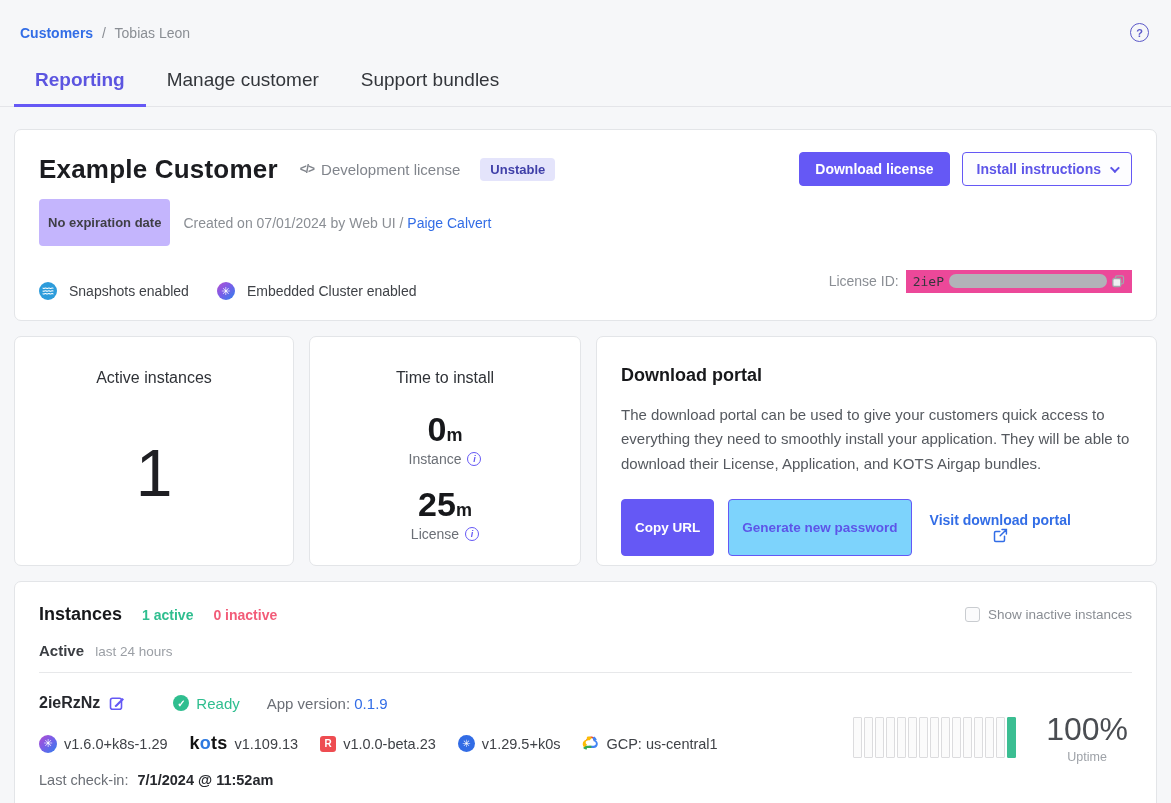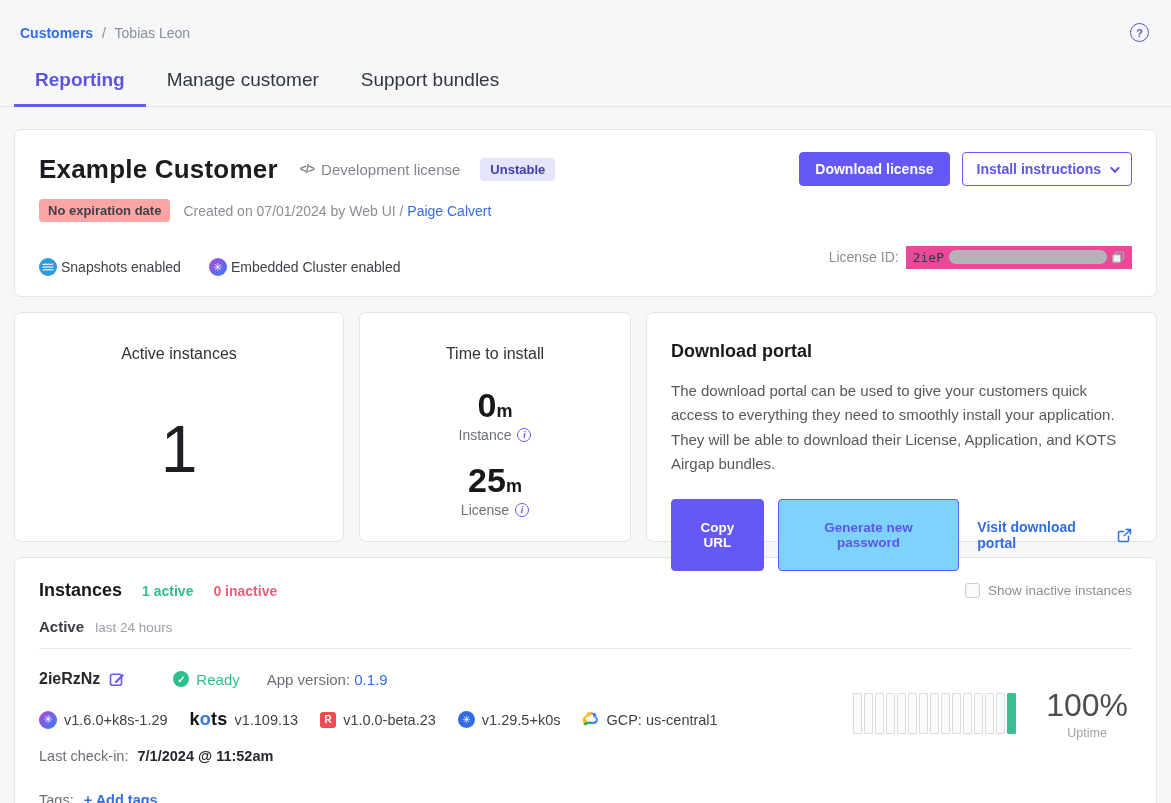--- a/index.html
+++ b/index.html
@@ -34,53 +34,53 @@
   .cust-name { font-size:26px; font-weight:700; color:#1b1c20; letter-spacing:.2px; }
   .lic-type { display:flex; align-items:center; gap:7px; margin-left:22px; color:#81858c; font-size:15px; }
   .code-glyph { font-size:12px; font-weight:700; letter-spacing:-1px; color:#81858c; }
   .badge-unstable { margin-left:20px; background:#e4e4fb; color:#3f3fa8; font-size:13px; font-weight:600; padding:4px 10px; border-radius:4px; }
   .cust-actions { margin-left:auto; display:flex; gap:12px; }
   .btn { border-radius:4px; font-size:14px; font-weight:600; cursor:pointer; display:inline-flex; align-items:center; justify-content:center; }
   .btn-outline { border:1px solid #6558f5; color:#5d55e8; background:#fdfdff; padding:8px 14px; gap:9px; }
   .btn-fill { background:#6558f5; color:#fff; border:1px solid #6558f5; padding:8px 15px; }
   .chev { width:7px; height:7px; border-right:2px solid #5d55e8; border-bottom:2px solid #5d55e8; transform:rotate(45deg) translateY(-2px); }
   .cust-row2 { display:flex; align-items:center; margin-top:13px; gap:13px; }
-  .badge-gray { background:#fca5a5; color:#3f3f46; font-size:13px; font-weight:600; padding:4px 9px; border-radius:4px; }
+  .badge-gray { background:#c4b5fd; color:#3f3f46; font-size:13px; font-weight:600; padding:16px 9px; border-radius:4px; }
   .created-text { font-size:14px; color:#8a8e94; }
   .link { color:#326de6; cursor:pointer; text-decoration:none; }
   .cust-row3 { display:flex; align-items:center; margin-top:16px; }
-  .feature { display:flex; align-items:center; gap:4px; font-size:14px; color:#3f4247; margin-right:28px;margin-top:20px; }
+  .feature { display:flex; align-items:center; gap:12px; font-size:14px; color:#3f4247; margin-right:28px;margin-top:20px; }
   .snap-icon { width:18px; height:18px; border-radius:50%; background:#2d9cdb; display:flex; align-items:center; justify-content:center; }
   .ec-icon { width:18px; height:18px; border-radius:50%; background:linear-gradient(135deg,#b44ed0 0%,#7b5de8 45%,#2f80ed 100%);
     color:#fff; font-size:11px; display:flex; align-items:center; justify-content:center; }
   .k8s-icon { width:17px; height:17px; border-radius:50%; background:#326ce5; color:#fff; font-size:10px; display:flex; align-items:center; justify-content:center; }
   .license-wrap { margin-left:auto; display:flex; align-items:center; gap:7px; font-size:14px; color:#8a8e94; }
   .license-pill { display:flex; align-items:center; gap:5px; background:#ec4899; border-radius:0; padding:4px 7px; }
   .license-prefix { font-family:"DejaVu Sans Mono", monospace; font-size:13px; color:#33373d; }
   .license-redacted { width:158px; height:14px; background:#b2b2b8; border-radius:7px; }
   
   .stats-row { display:flex; gap:15px; margin-top:15px; }
   .stat-card { height:230px; padding:24px; }
-  .stat-card.instances { width:330px; text-align:center; }
+  .stat-card.instances { width:280px; text-align:center; }
   .stat-card.tti { width:272px; text-align:center; }
   .stat-card.portal { flex:1; }
   .stat-title { font-size:16px; color:#2f3237; margin-top:8px; }
   .big-one { font-size:66px; font-weight:400; color:#1f1f23; margin-top:48px; }
   .tti-val { margin-top:23px; color:#17181b; }
   .tti-num { font-size:34px; font-weight:700; }
   .tti-unit { font-size:18px; font-weight:700; }
   .tti-label { font-size:14px; color:#6b6f76; margin-top:2px; display:flex; align-items:center; justify-content:center; gap:6px; }
   .info-icon { width:14px; height:14px; border:1px solid #6558f5; color:#6558f5; border-radius:50%; font-size:9px; font-style:italic; font-weight:700;
     display:inline-flex; align-items:center; justify-content:center; cursor:pointer; }
   .portal-title { font-size:18px; font-weight:700; color:#17181b; margin-top:4px; }
   .portal-desc { font-size:15px; color:#55595f; line-height:1.62; margin-top:17px; max-width:545px; }
   .portal-actions { display:flex; align-items:center; gap:14px; margin-top:23px; }
   .btn-sm { font-size:13.5px; padding:20px 13px; }
   .btn-soft { background:#7dd3fc; border:1px solid #6558f5; color:#5d55e8; }
-  .portal-link { display:flex; align-items:center; font-size:14px; font-weight:600; color:#326de6; cursor:pointer; margin-left:4px; }
+  .portal-link { display:flex; align-items:center; font-size:14px; font-weight:600; color:#326de6; cursor:pointer; margin-left:4px;flex-direction:column; }
   
   .inst-card { margin-top:15px; padding:22px 24px 16px; height:283px; }
   .inst-header { display:flex; align-items:center; }
   .inst-title { font-size:18px; font-weight:700; color:#17181b; }
   .count-active { margin-left:20px; font-size:14px; font-weight:600; color:#2fbe8f; }
   .count-inactive { margin-left:20px; font-size:14px; font-weight:600; color:#f25c78; }
   .show-inactive { margin-left:auto; display:flex; align-items:center; gap:8px; font-size:13.5px; color:#8a8e94; cursor:pointer; }
   .checkbox { width:15px; height:15px; border:1px solid #c9ccd0; border-radius:3px; background:#fbfbfc; }
   .inst-sub { margin-top:17px; font-size:15px; }
   .inst-sub .sub-b { font-weight:700; color:#3a3d42; }

